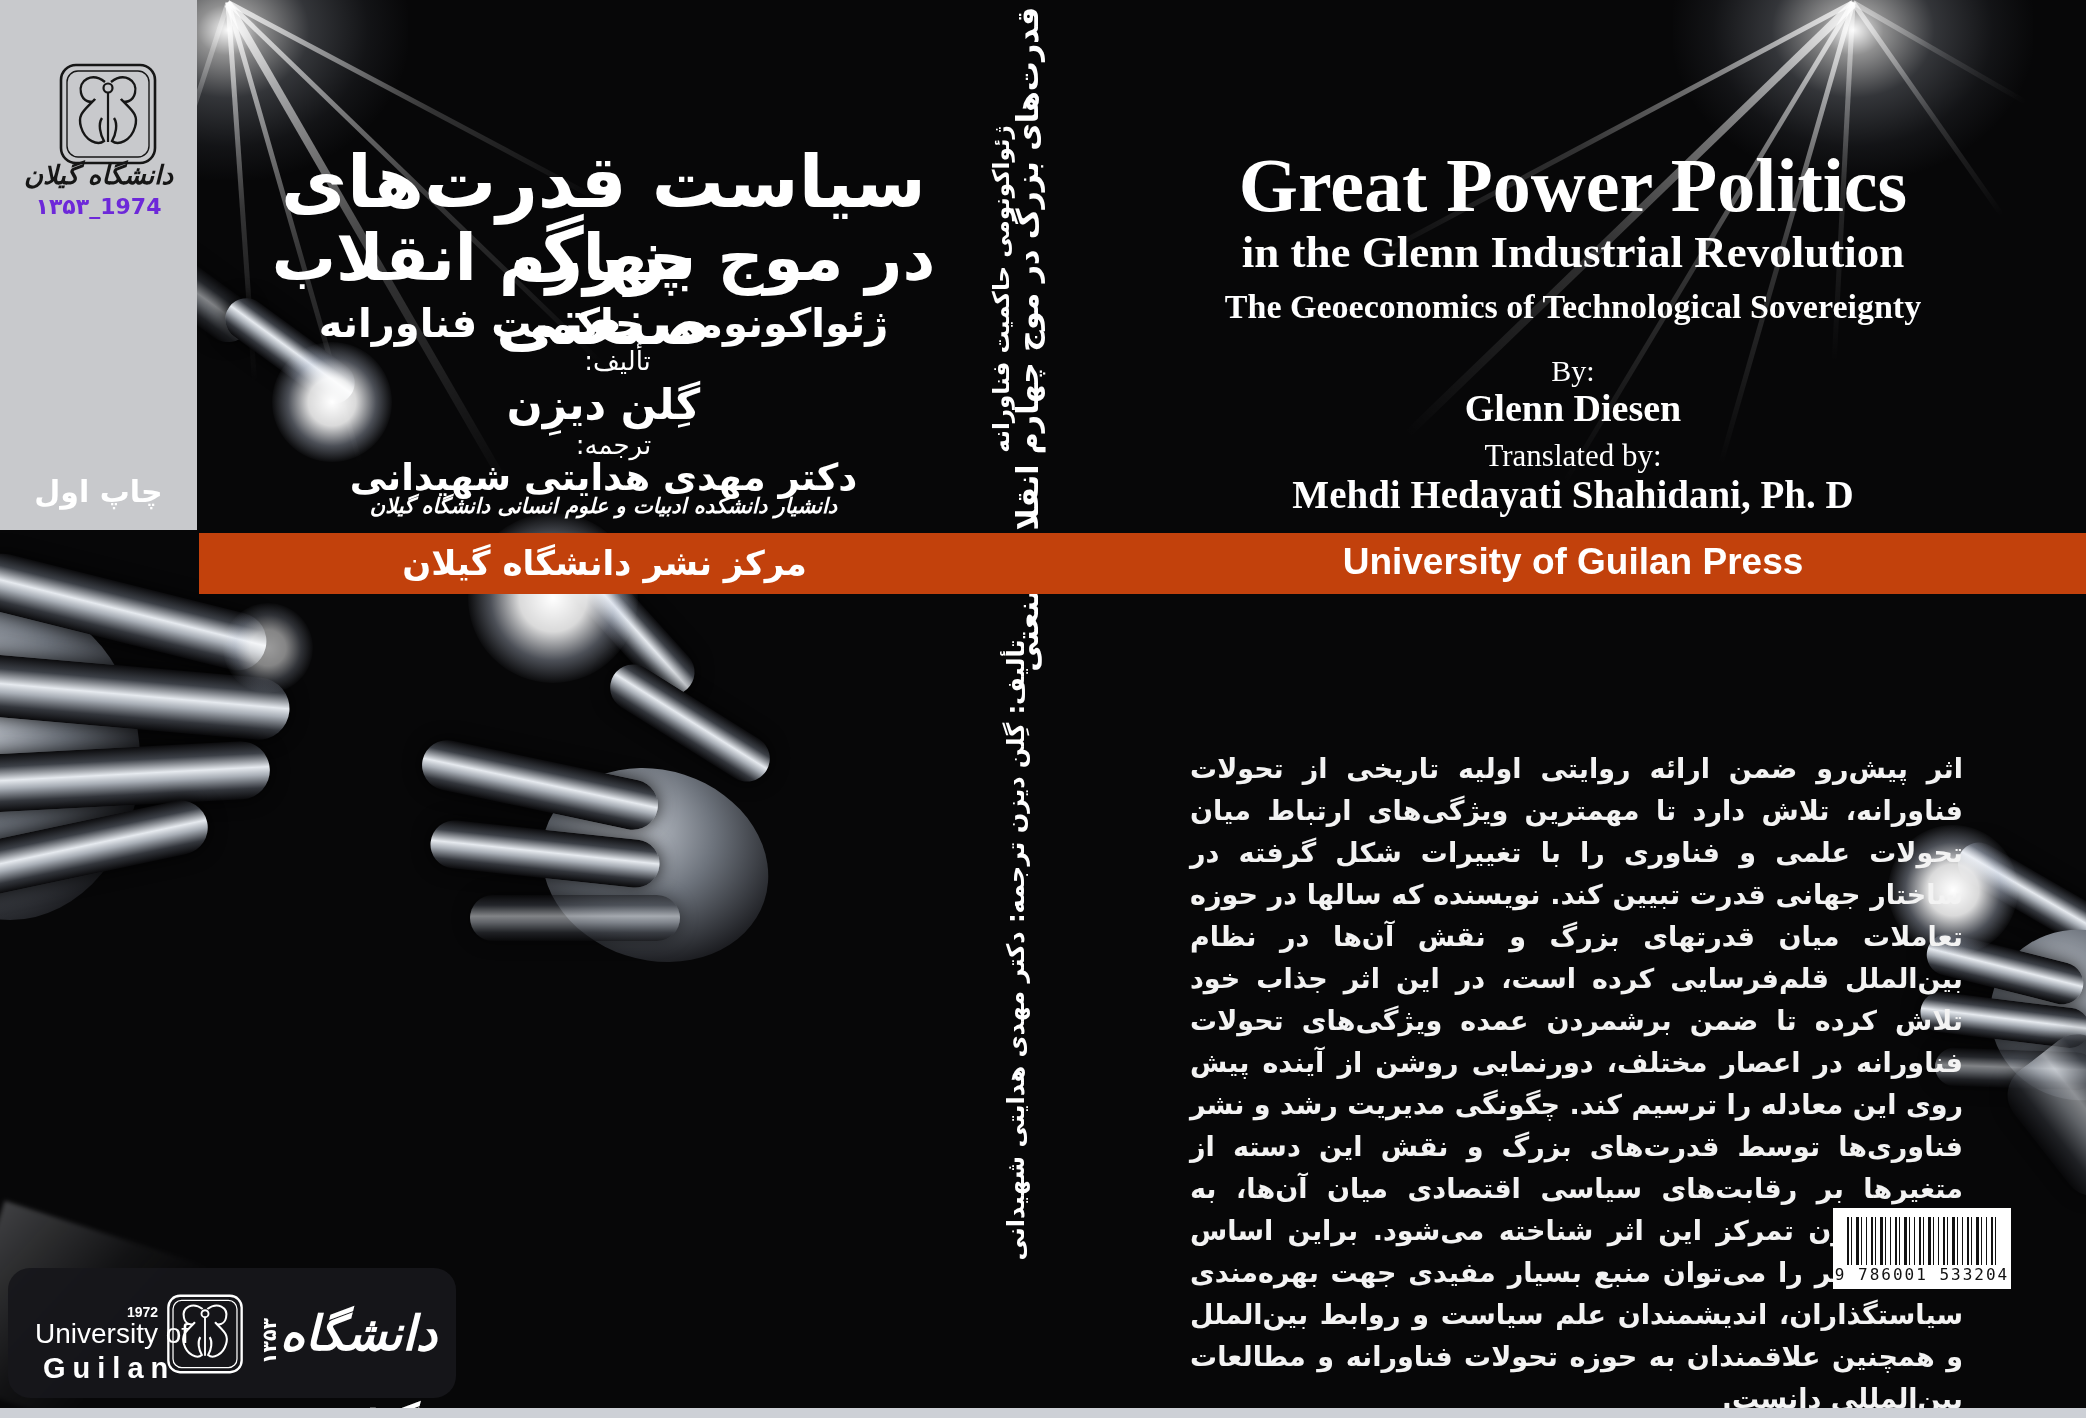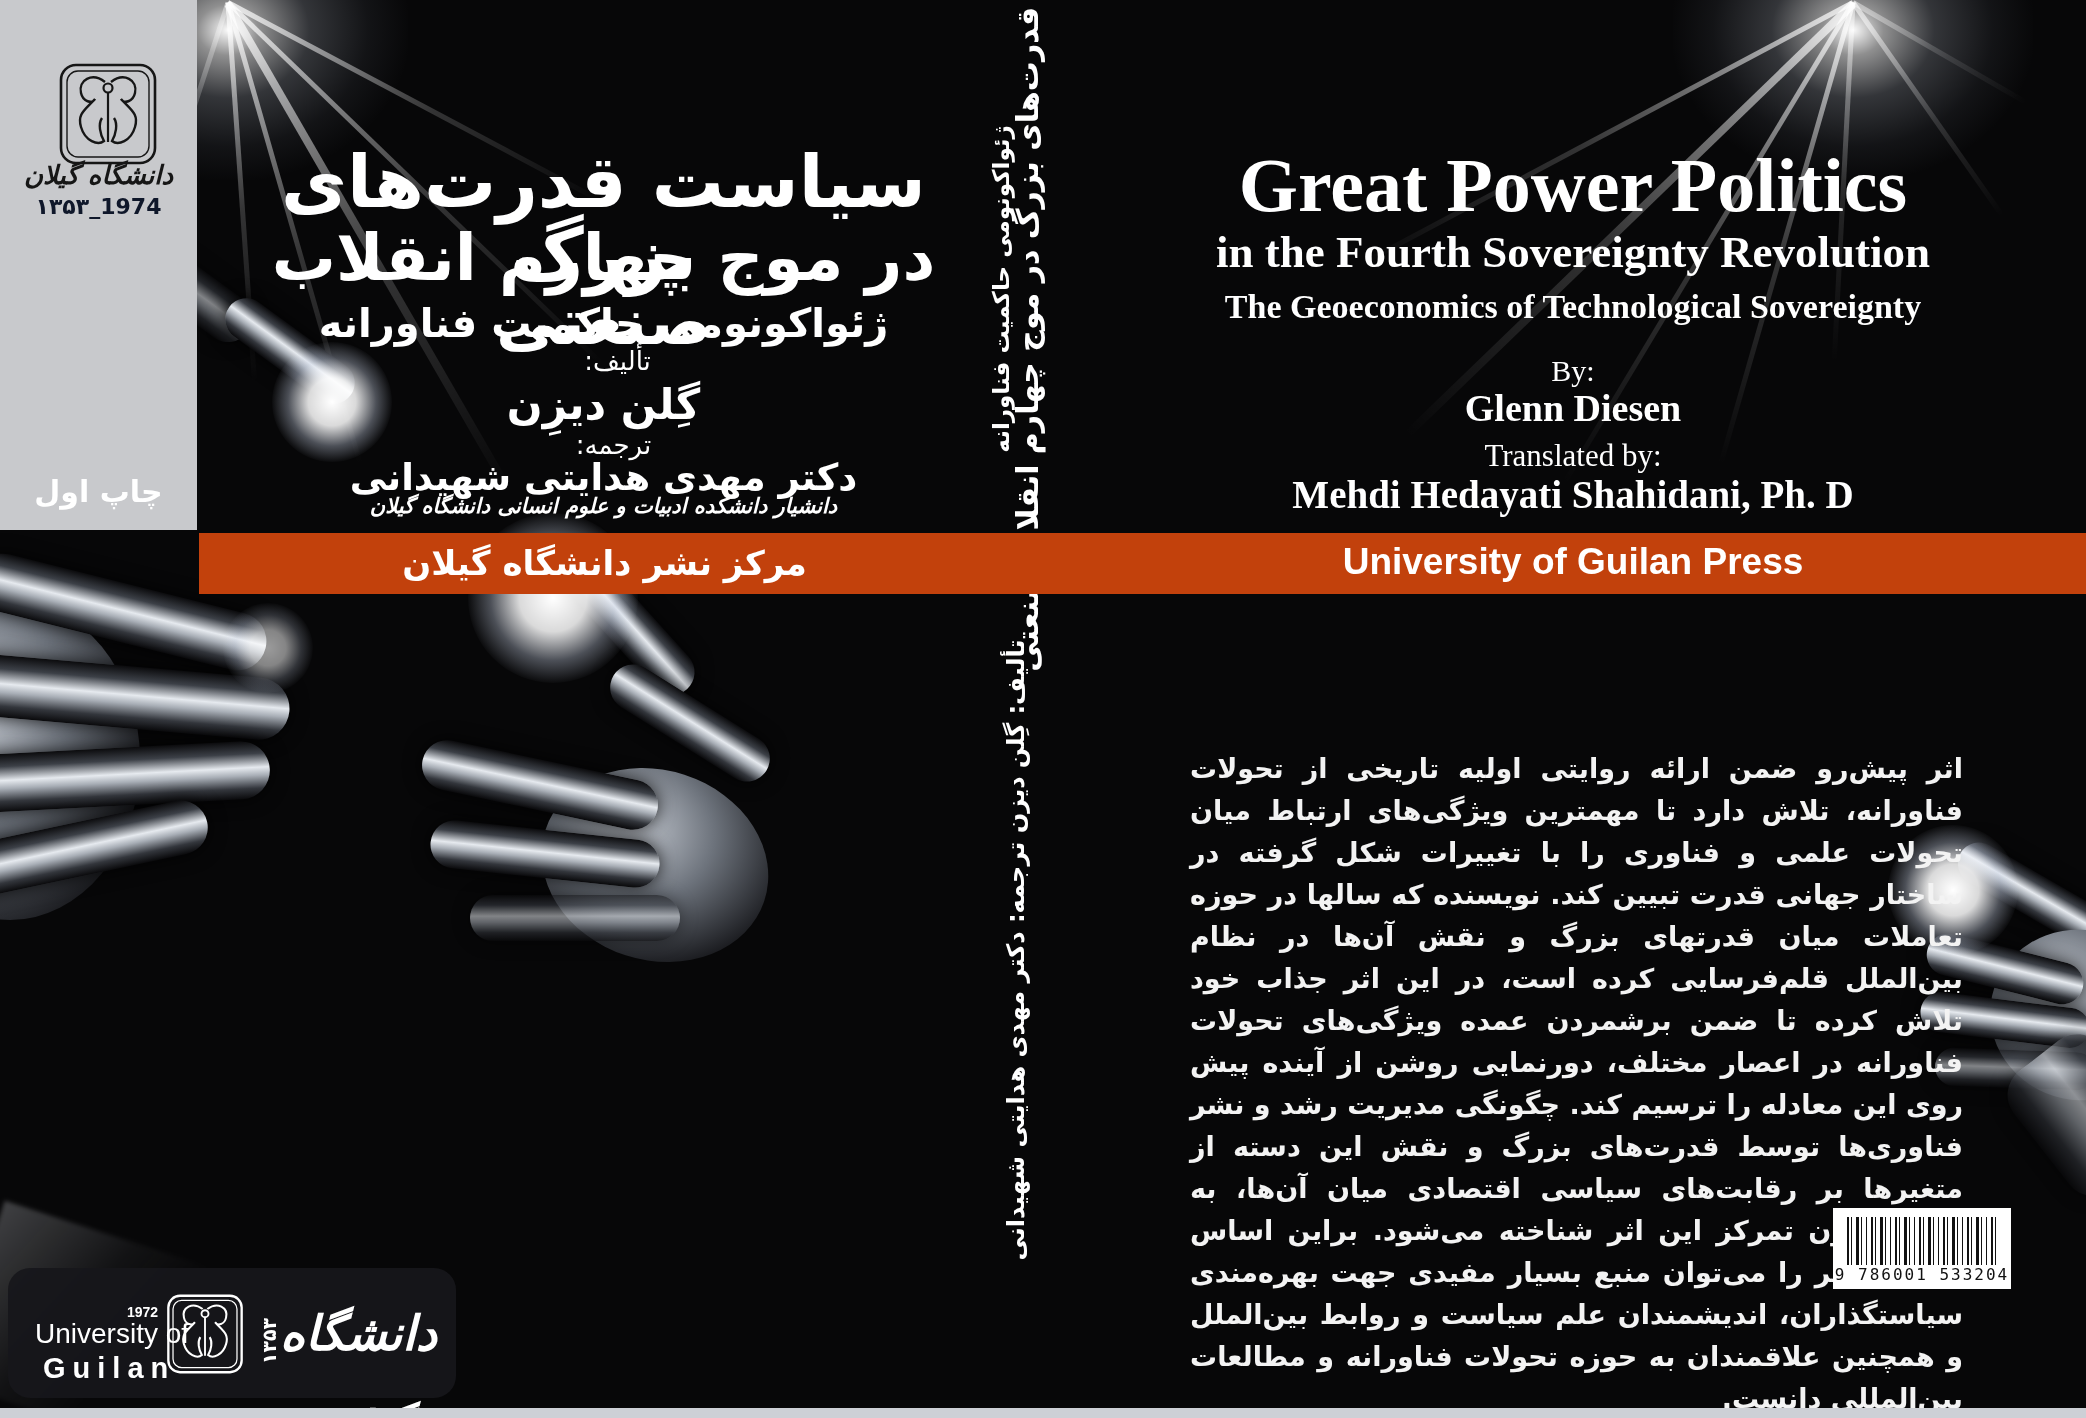--- a/index.html
+++ b/index.html
@@ -46,21 +46,21 @@
     position:absolute; left:0; top:0; width:197px; height:530px;
     background:#c8c9cc; z-index:3; color:#1a1a1a;
   }
   .emblem{ position:absolute; color:#161616; }
   .logo-callig{
     position:absolute; left:0; width:197px; text-align:center;
     font-weight:bold; font-style:italic; color:#161616;
   }
   .logo-years{
     position:absolute; left:0; width:197px; text-align:center;
-    font-weight:bold; color:#0f172a; letter-spacing:1px;
+    font-weight:bold; color:#6d28d9; letter-spacing:1px;
   }
   .edition{
     position:absolute; left:0; top:474px; width:197px; text-align:center;
     color:#ffffff; font-weight:bold; font-size:30px; direction:rtl;
   }
   
   .front-block{ position:absolute; left:197px; top:0; width:813px; text-align:center; direction:rtl; z-index:4; }
   .fa-title1{ position:absolute; left:0; width:100%; top:146px; font-size:72px; font-weight:bold; line-height:1; }
   .fa-title2{ position:absolute; left:0; width:100%; top:226px; font-size:64px; font-weight:bold; line-height:1; }
   .fa-sub   { position:absolute; left:0; width:100%; top:300px; font-size:40px; font-weight:bold; }
@@ -219,21 +219,21 @@
     <div class="fa-transl">دکتر مهدی هدایتی شهیدانی</div>
     <div class="fa-affil">دانشیار دانشکده ادبیات و علوم انسانی دانشگاه گیلان</div>
   </div>
 
   <div class="spine-text" style="left:1027px; top:277px; font-size:30px;">سیاست قدرت‌های بزرگ در موج چهارم انقلاب صنعتی</div>
   <div class="spine-text" style="left:1001px; top:289px; font-size:23px;">ژئواکونومی حاکمیت فناورانه</div>
   <div class="spine-text" style="left:1016px; top:950px; font-size:24px;">تألیف: گِلن دیزن    ترجمه: دکتر مهدی هدایتی شهیدانی</div>
 
   <div class="back-block">
     <div class="en-title1">Great Power Politics</div>
-    <div class="en-title2">in the Fourth Sovereignty Revolution</div>
+    <div class="en-title2">in the Glenn Industrial Revolution</div>
     <div class="en-sub">The Geoeconomics of Technological Sovereignty</div>
     <div class="en-by">By:</div>
     <div class="en-author">Glenn Diesen</div>
     <div class="en-trby">Translated by:</div>
     <div class="en-transl">Mehdi Hedayati Shahidani, Ph. D</div>
   </div>
 
   <div class="blue-bar">
     <div class="pub-fa">مرکز نشر دانشگاه گیلان</div>
     <div class="pub-en">University of Guilan Press</div>

